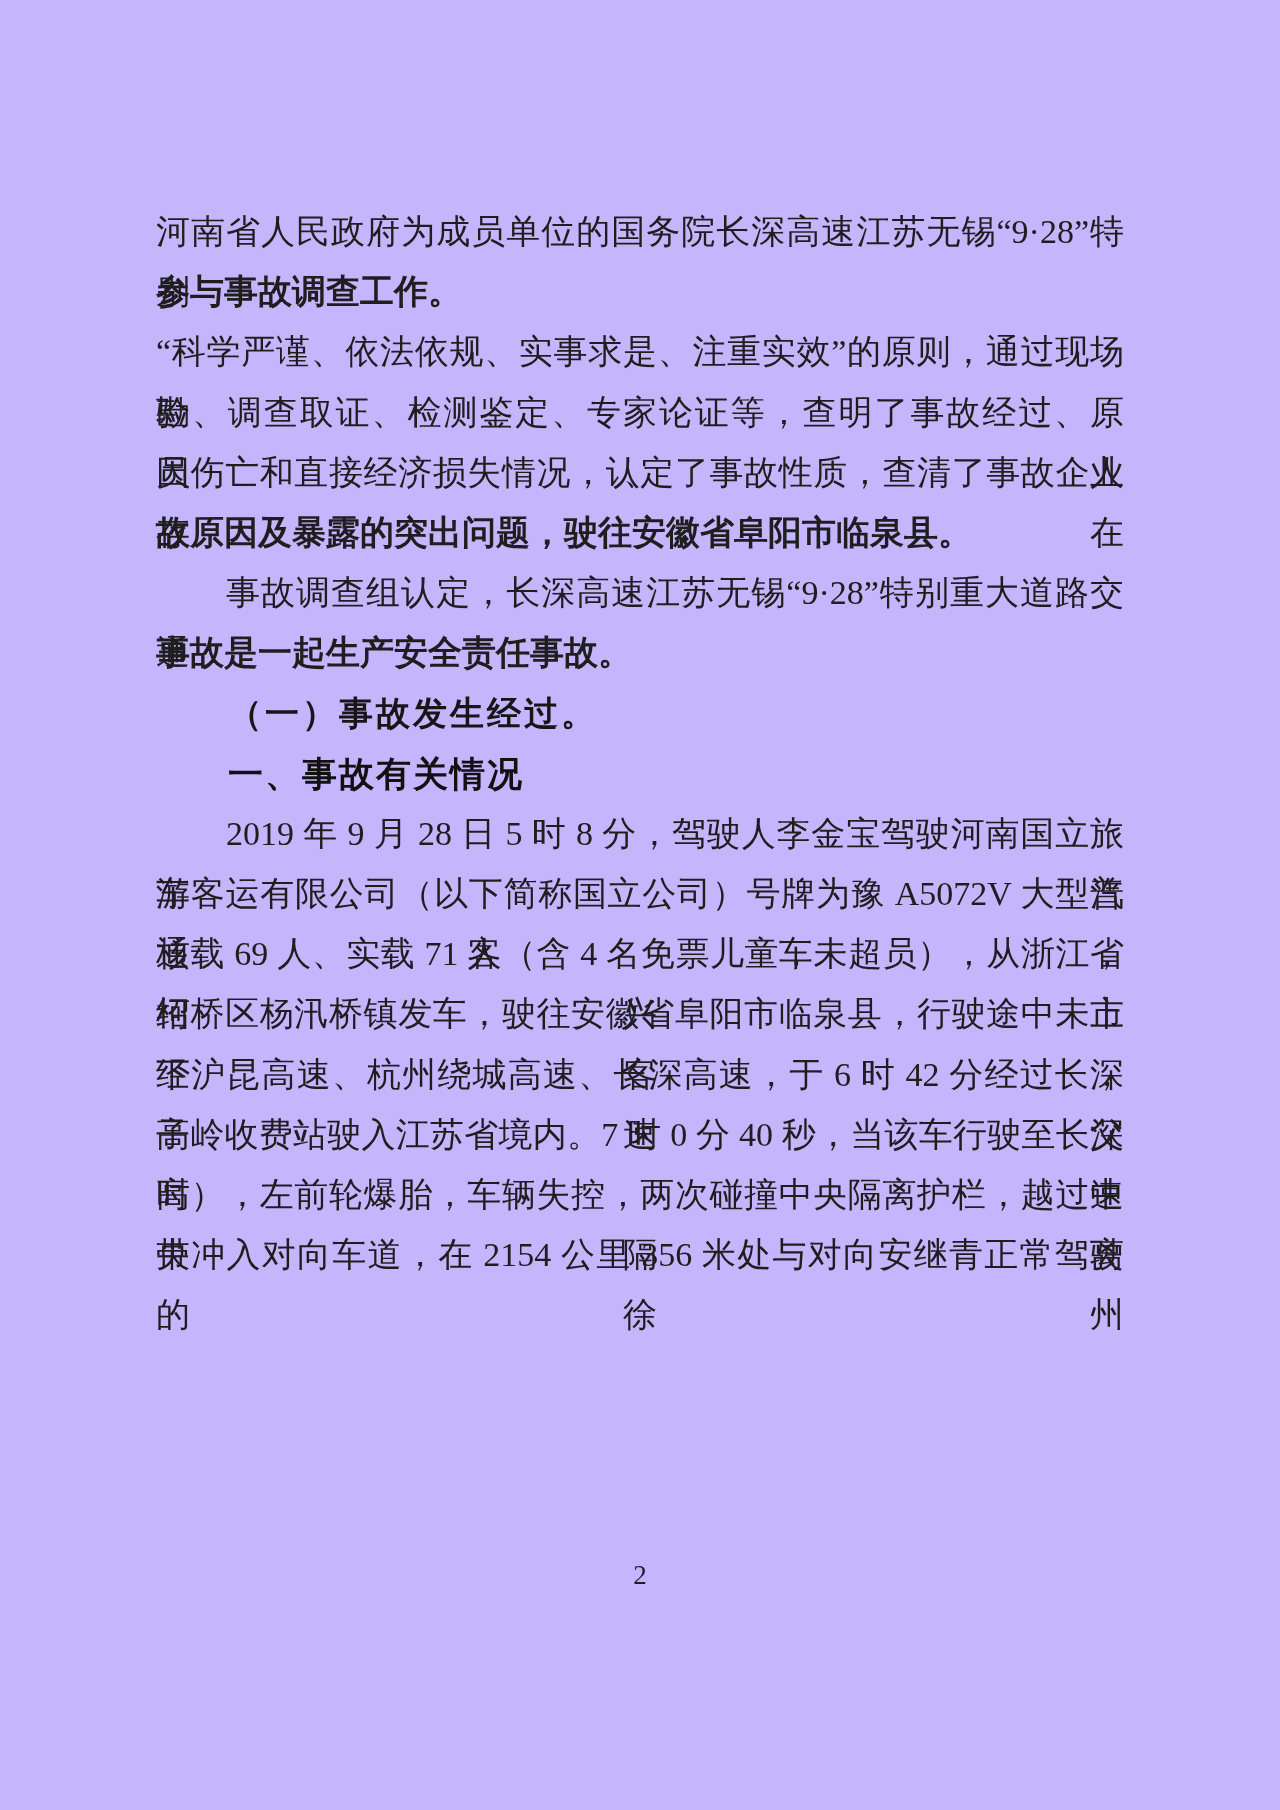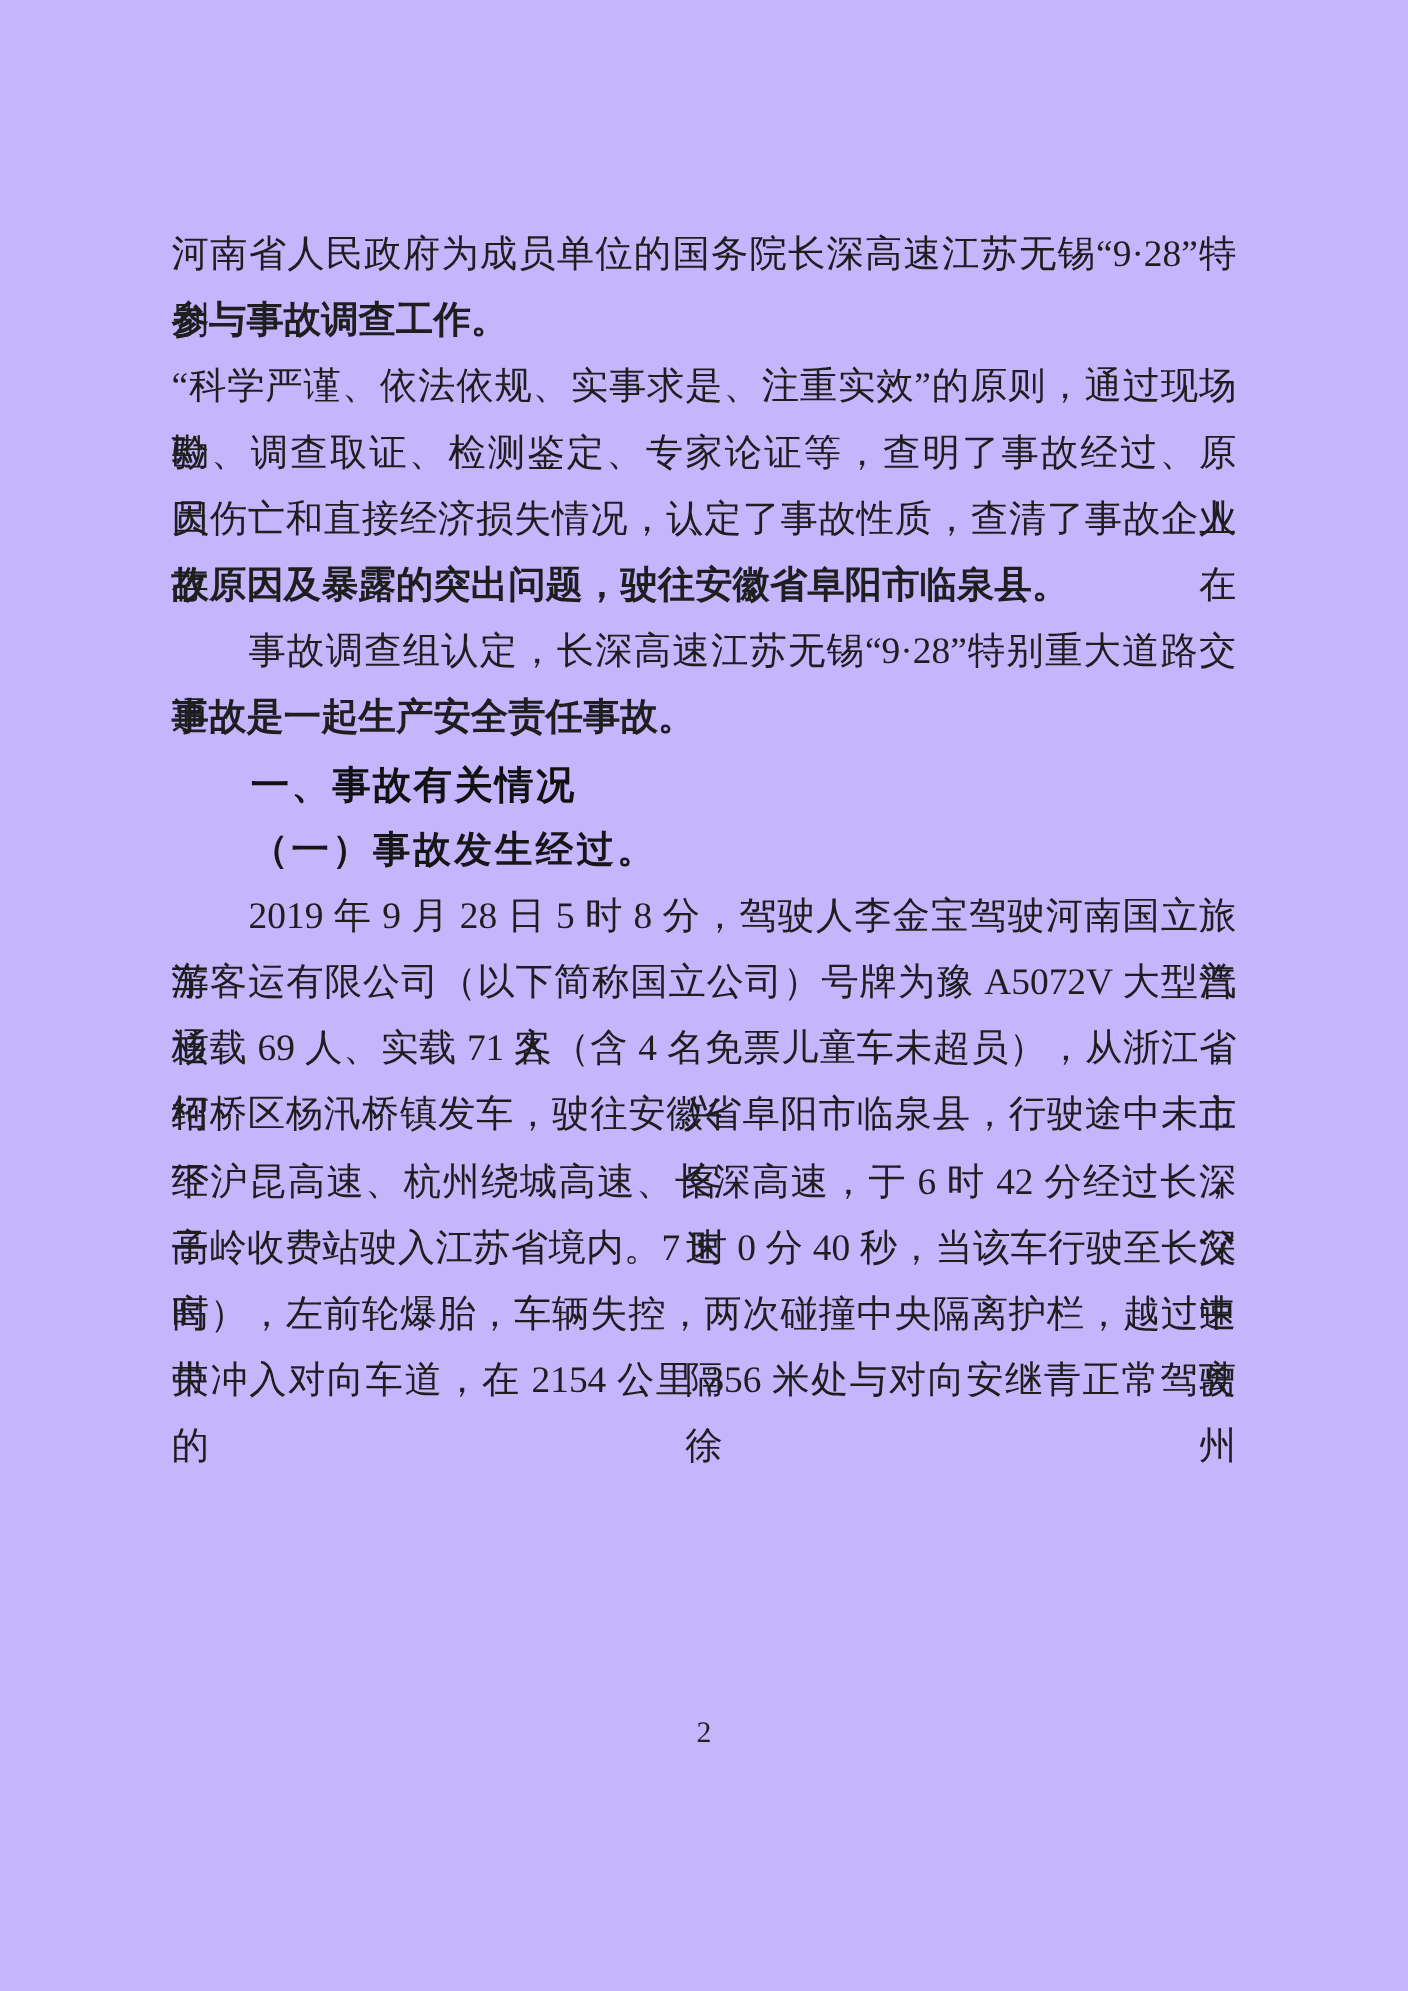--- a/index.html
+++ b/index.html
@@ -73,22 +73,22 @@
 <div class="page">
   <div class="body-text">
       <div class="line body-justified">河南省人民政府为成员单位的国务院长深高速江苏无锡“9·28”特别</div>
       <div class="line paragraph-end">参与事故调查工作。</div>
       <div class="line body-justified">“科学严谨、依法依规、实事求是、注重实效”的原则，通过现场勘</div>
       <div class="line body-justified">验、调查取证、检测鉴定、专家论证等，查明了事故经过、原因、人</div>
       <div class="line body-justified">员伤亡和直接经济损失情况，认定了事故性质，查清了事故企业存在</div>
       <div class="line paragraph-end">故原因及暴露的突出问题，驶往安徽省阜阳市临泉县。</div>
       <div class="line paragraph-start">事故调查组认定，长深高速江苏无锡“9·28”特别重大道路交通</div>
       <div class="line paragraph-end">事故是一起生产安全责任事故。</div>
+      <div class="line subsection-heading">（一）事故发生经过。</div>
       <div class="line section-heading">一、事故有关情况</div>
-      <div class="line subsection-heading">（一）事故发生经过。</div>
       <div class="line paragraph-start">2019 年 9 月 28 日 5 时 8 分，驾驶人李金宝驾驶河南国立旅游汽</div>
       <div class="line body-justified">车客运有限公司（以下简称国立公司）号牌为豫 A5072V 大型普通客车，</div>
       <div class="line body-justified">核载 69 人、实载 71 人（含 4 名免票儿童，未超员），从浙江省绍兴市</div>
       <div class="line body-justified">柯桥区杨汛桥镇发车，驶往安徽省阜阳市临泉县，行驶途中未上下客，</div>
       <div class="line body-justified">经沪昆高速、杭州绕城高速、长深高速，于 6 时 42 分经过长深高速父</div>
       <div class="line body-justified">子岭收费站驶入江苏省境内。7 时 0 分 40 秒，当该车行驶至长深高速</div>
       <div class="line body-justified">时），左前轮爆胎，车辆失控，两次碰撞中央隔离护栏，越过中央隔离</div>
       <div class="line body-justified">带冲入对向车道，在 2154 公里 356 米处与对向安继青正常驾驶的徐州</div>
     </div>
   <div class="page-number">2</div>

